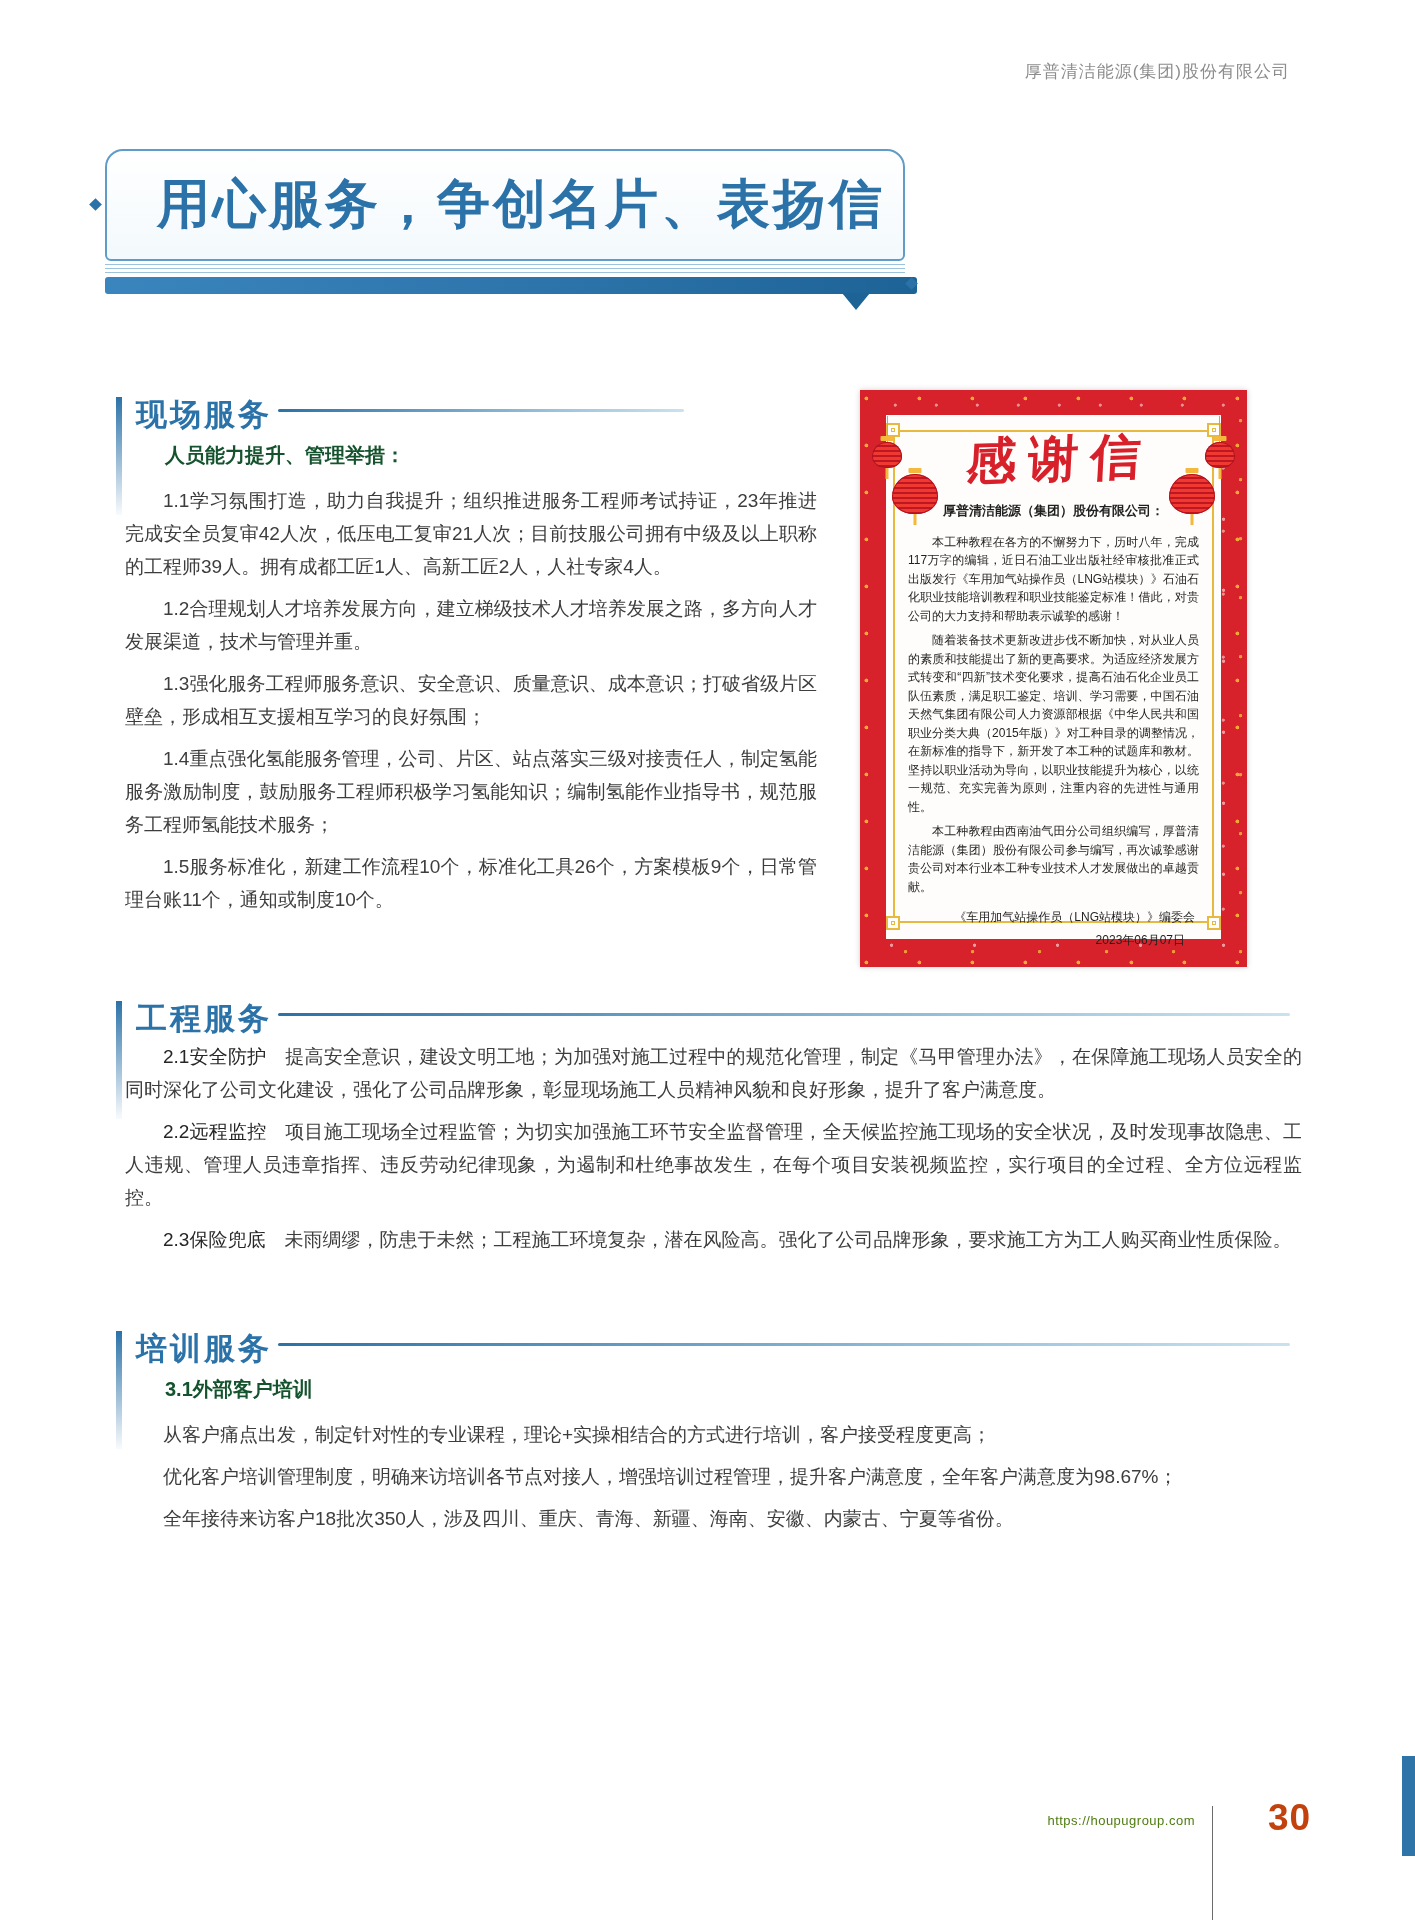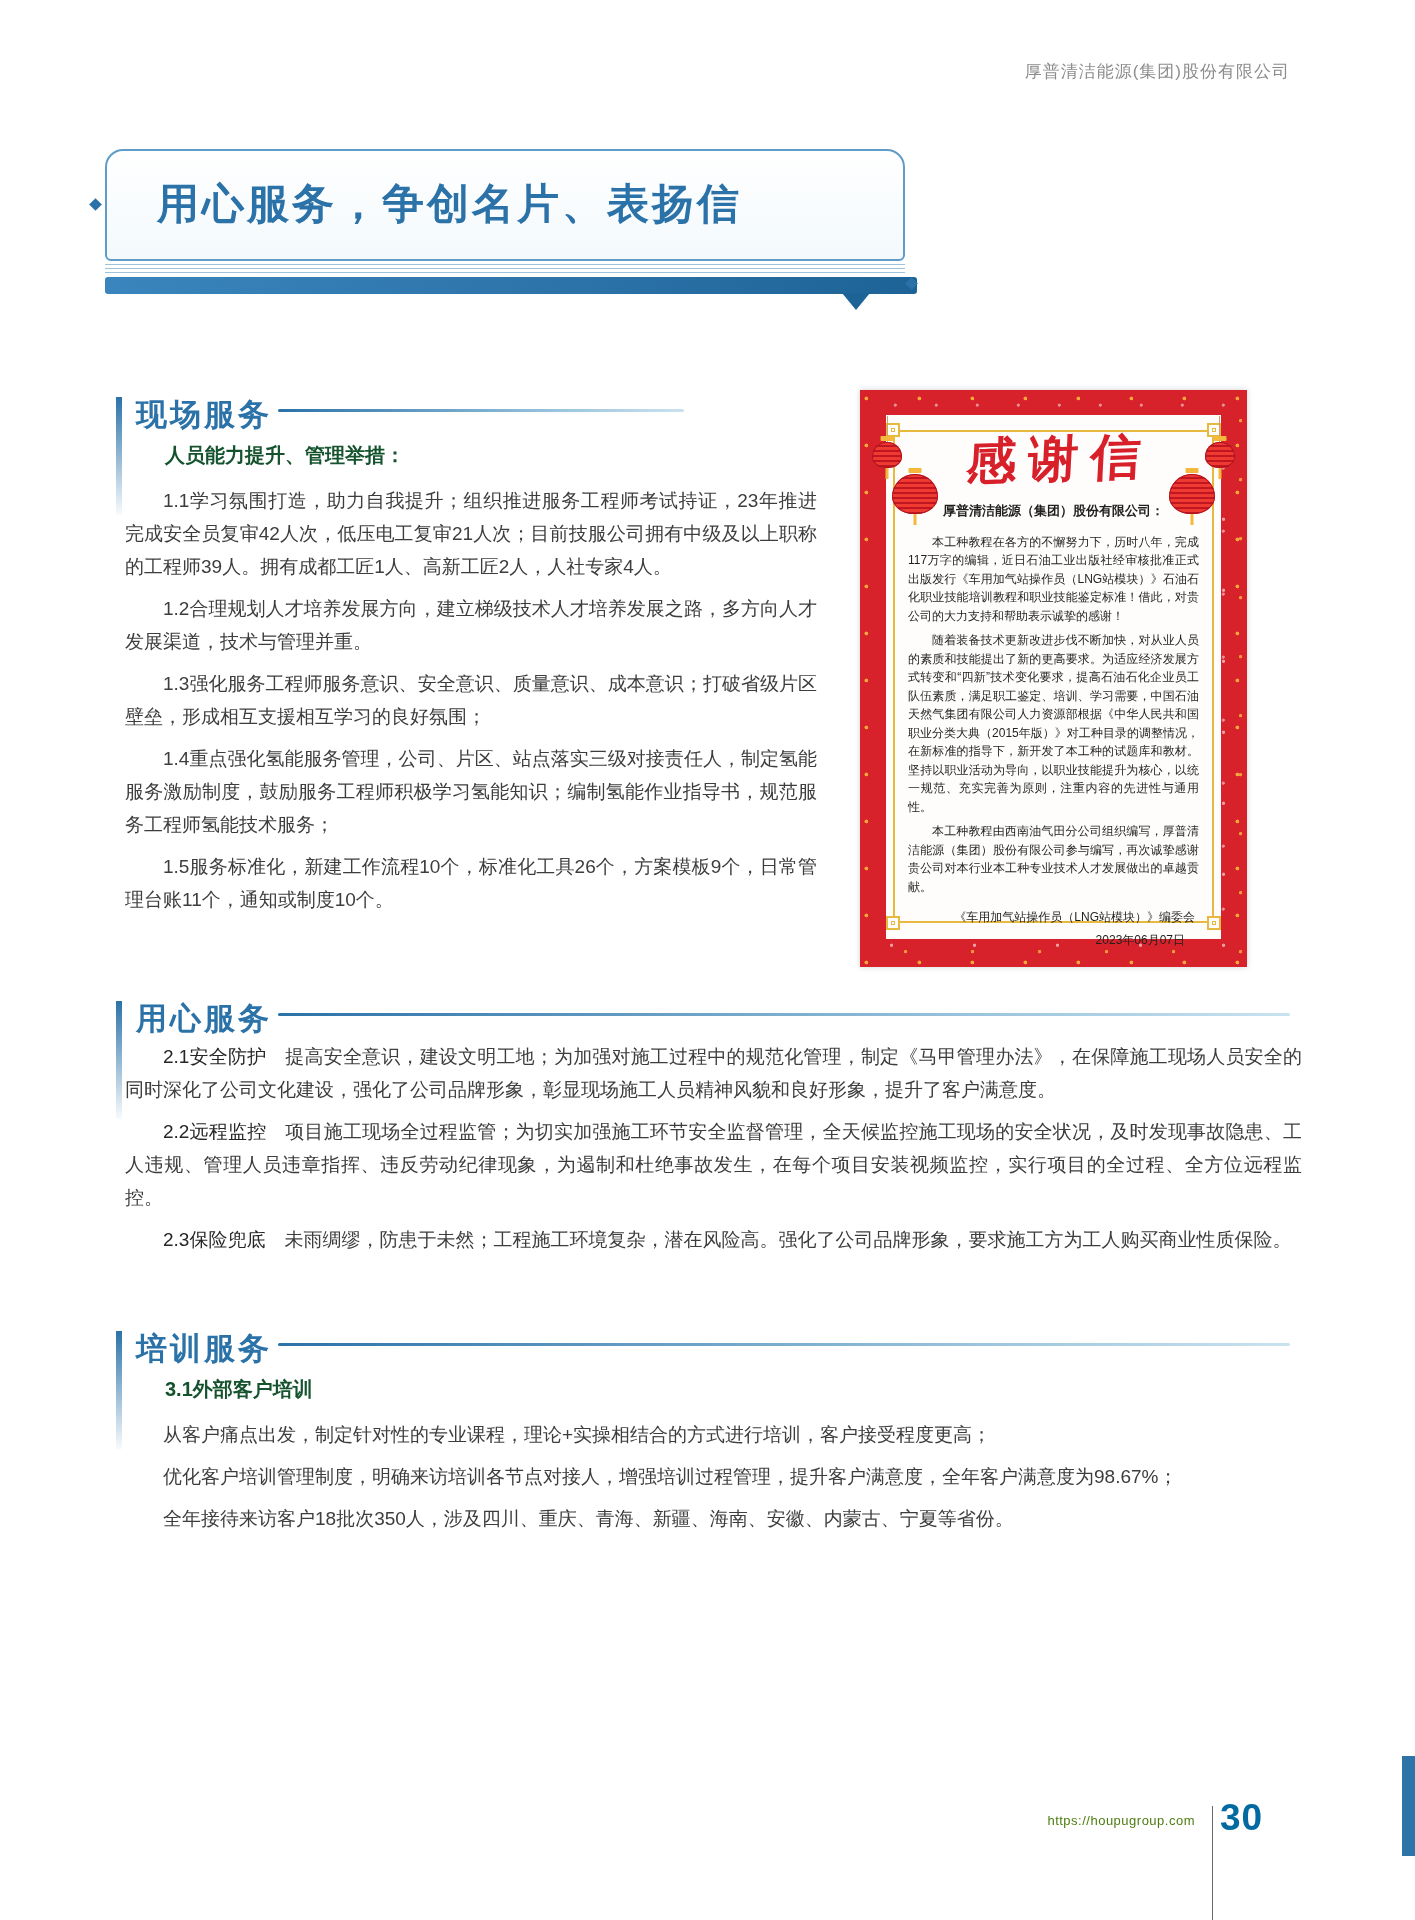--- a/index.html
+++ b/index.html
@@ -15,21 +15,21 @@
     position:absolute; top:60px; right:125px;
     font-size:17px; color:#8c8c8c; letter-spacing:1px;
   }
   
   .banner-box {
     position:absolute; left:105px; top:149px; width:800px; height:112px;
     background:linear-gradient(180deg,#ffffff 0%,#f3f9fc 100%);
     border:2px solid #5f9cc8; border-radius:18px 18px 6px 6px;
   }
   .banner-title {
-    font-size:42px; font-weight:700; color:#2b72a8; letter-spacing:3px;
+    font-size:53px; font-weight:700; color:#2b72a8; letter-spacing:3px;
     line-height:106px; padding-left:50px; white-space:nowrap;
   }
   .banner-lines {
     position:absolute; left:105px; top:264px; width:800px; height:11px;
     background:repeating-linear-gradient(180deg,#9dc2dc 0 1px,transparent 1px 4px);
   }
   .banner-bar {
     position:absolute; left:105px; top:277px; width:812px; height:17px;
     background:linear-gradient(90deg,#3a85bd 0%,#2b72a8 60%,#1d6396 100%);
     border-radius:3px;
@@ -124,22 +124,22 @@
   .cert-text p { text-indent:2em; margin-bottom:6px; }
   .cert-sign { text-align:right; margin-top:12px; padding-right:4px; }
   .cert-date { text-align:right; padding-right:14px; margin-top:4px; }
   
   .footer-url {
     position:absolute; top:1813px; right:220px; font-size:13px; color:#4d7c0f;
     text-decoration:none; letter-spacing:.5px;
   }
   .footer-divider { position:absolute; left:1212px; top:1806px; width:1px; height:114px; background:#6b6b6b; }
   .page-number {
-    position:absolute; left:1220px; top:1797px; font-size:37px; font-weight:700;
-    color:#0369a1; letter-spacing:1px;
+    position:absolute; left:1268px; top:1797px; font-size:37px; font-weight:700;
+    color:#c2410c; letter-spacing:1px;
   }
   .edge-accent { position:absolute; left:1402px; top:1756px; width:13px; height:100px; background:#2e74a8; }
 </style>
 </head>
 <body>
 
 <div class="page">
 
   <div class="company-header">厚普清洁能源(集团)股份有限公司</div>
 
@@ -192,21 +192,21 @@
       <div class="saluto">厚普清洁能源（集团）股份有限公司：</div>
       <p>本工种教程在各方的不懈努力下，历时八年，完成117万字的编辑，近日石油工业出版社经审核批准正式出版发行《车用加气站操作员（LNG站模块）》石油石化职业技能培训教程和职业技能鉴定标准！借此，对贵公司的大力支持和帮助表示诚挚的感谢！</p>
       <p>随着装备技术更新改进步伐不断加快，对从业人员的素质和技能提出了新的更高要求。为适应经济发展方式转变和“四新”技术变化要求，提高石油石化企业员工队伍素质，满足职工鉴定、培训、学习需要，中国石油天然气集团有限公司人力资源部根据《中华人民共和国职业分类大典（2015年版）》对工种目录的调整情况，在新标准的指导下，新开发了本工种的试题库和教材。坚持以职业活动为导向，以职业技能提升为核心，以统一规范、充实完善为原则，注重内容的先进性与通用性。</p>
       <p>本工种教程由西南油气田分公司组织编写，厚普清洁能源（集团）股份有限公司参与编写，再次诚挚感谢贵公司对本行业本工种专业技术人才发展做出的卓越贡献。</p>
       <div class="cert-sign">《车用加气站操作员（LNG站模块）》编委会</div>
       <div class="cert-date">2023年06月07日</div>
     </div>
   </div>
 
   <div class="sec-vbar" style="left:116px; top:1001px;"></div>
-  <div class="sec-title" style="left:136px; top:998px;">用心服务</div>
+  <div class="sec-title" style="left:136px; top:998px;">工程服务</div>
   <div class="sec-line" style="left:278px; top:1013px; width:1012px;"></div>
 
   <div class="body-block" style="left:125px; top:1040px; width:1177px;">
     <p class="runin"><b>2.1安全防护</b><span>提高安全意识，建设文明工地；为加强对施工过程中的规范化管理，制定《马甲管理办法》，在保障施工现场人员安全的同时深化了公司文化建设，强化了公司品牌形象，彰显现场施工人员精神风貌和良好形象，提升了客户满意度。</span></p>
     <p class="runin"><b>2.2远程监控</b><span>项目施工现场全过程监管；为切实加强施工环节安全监督管理，全天候监控施工现场的安全状况，及时发现事故隐患、工人违规、管理人员违章指挥、违反劳动纪律现象，为遏制和杜绝事故发生，在每个项目安装视频监控，实行项目的全过程、全方位远程监控。</span></p>
     <p class="runin"><b>2.3保险兜底</b><span>未雨绸缪，防患于未然；工程施工环境复杂，潜在风险高。强化了公司品牌形象，要求施工方为工人购买商业性质保险。</span></p>
   </div>
 
   <div class="sec-vbar" style="left:116px; top:1331px;"></div>
   <div class="sec-title" style="left:136px; top:1328px;">培训服务</div>

